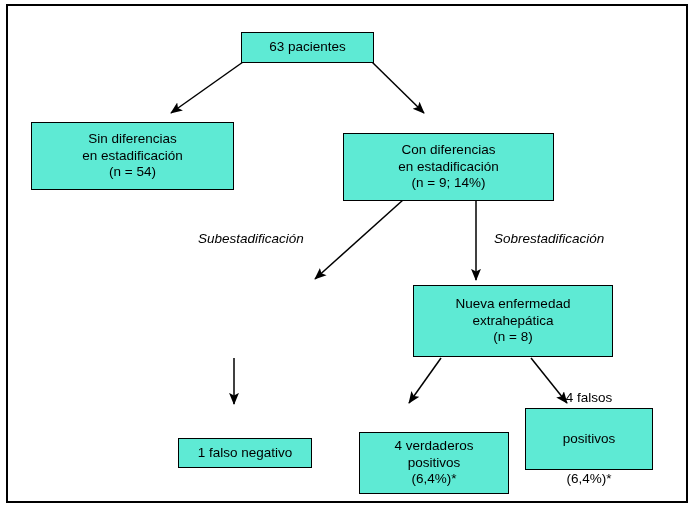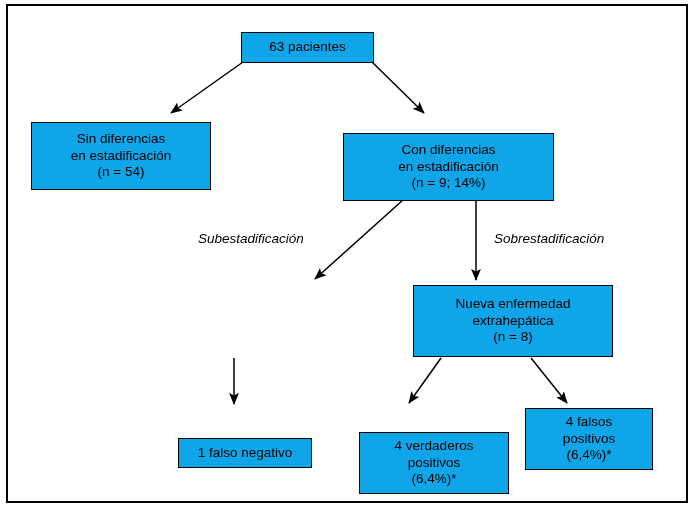--- a/index.html
+++ b/index.html
@@ -30,21 +30,21 @@
     position: absolute;
     left: 0;
     top: 0;
     width: 694px;
     height: 510px;
     pointer-events: none;
   }
   .node {
     position: absolute;
     border: 1.6px solid #000000;
-    background: #0ea5e9;
+    background: #5eead4;
     box-sizing: border-box;
     display: flex;
     flex-direction: column;
     align-items: center;
     justify-content: center;
     text-align: center;
     font-family: "Liberation Sans", sans-serif;
     font-size: 13.5px;
     line-height: 16.5px;
     color: #000000;
@@ -90,21 +90,21 @@
 
     <line x1="441" y1="358" x2="409" y2="403" stroke="#000000" stroke-width="1.5" marker-end="url(#ah)"></line>
 
     <line x1="531" y1="358" x2="567" y2="403" stroke="#000000" stroke-width="1.5" marker-end="url(#ah)"></line>
   </svg>
 
   <div class="node" style="left:241px; top:32px; width:133px; height:31px;">
     <span class="ln">63 pacientes</span>
   </div>
 
-  <div class="node" style="left:31px; top:122px; width:180px; height:68px;">
+  <div class="node" style="left:31px; top:122px; width:203px; height:68px;">
     <span class="ln">Sin diferencias</span>
     <span class="ln">en estadificación</span>
     <span class="ln">(n = 54)</span>
   </div>
 
   <div class="node" style="left:343px; top:133px; width:211px; height:68px;">
     <span class="ln">Con diferencias</span>
     <span class="ln">en estadificación</span>
     <span class="ln">(n = 9; 14%)</span>
   </div>
@@ -122,19 +122,19 @@
   <div class="node" style="left:178px; top:408px; width:134px; height:30px;margin-top:30px;">
     <span class="ln">1 falso negativo</span>
   </div>
 
   <div class="node" style="left:359px; top:408px; width:150px; height:62px;margin-top:24px;">
     <span class="ln">4 verdaderos</span>
     <span class="ln">positivos</span>
     <span class="ln">(6,4%)*</span>
   </div>
 
-  <div class="node" style="left:525px; top:408px; width:128px; height:62px;">
+  <div class="node" style="left:525px; top:408px; width:128px; height:62px;gap:24px;">
     <span class="ln">4 falsos</span>
     <span class="ln">positivos</span>
     <span class="ln">(6,4%)*</span>
   </div>
 
 </div>
 
 </body></html>

